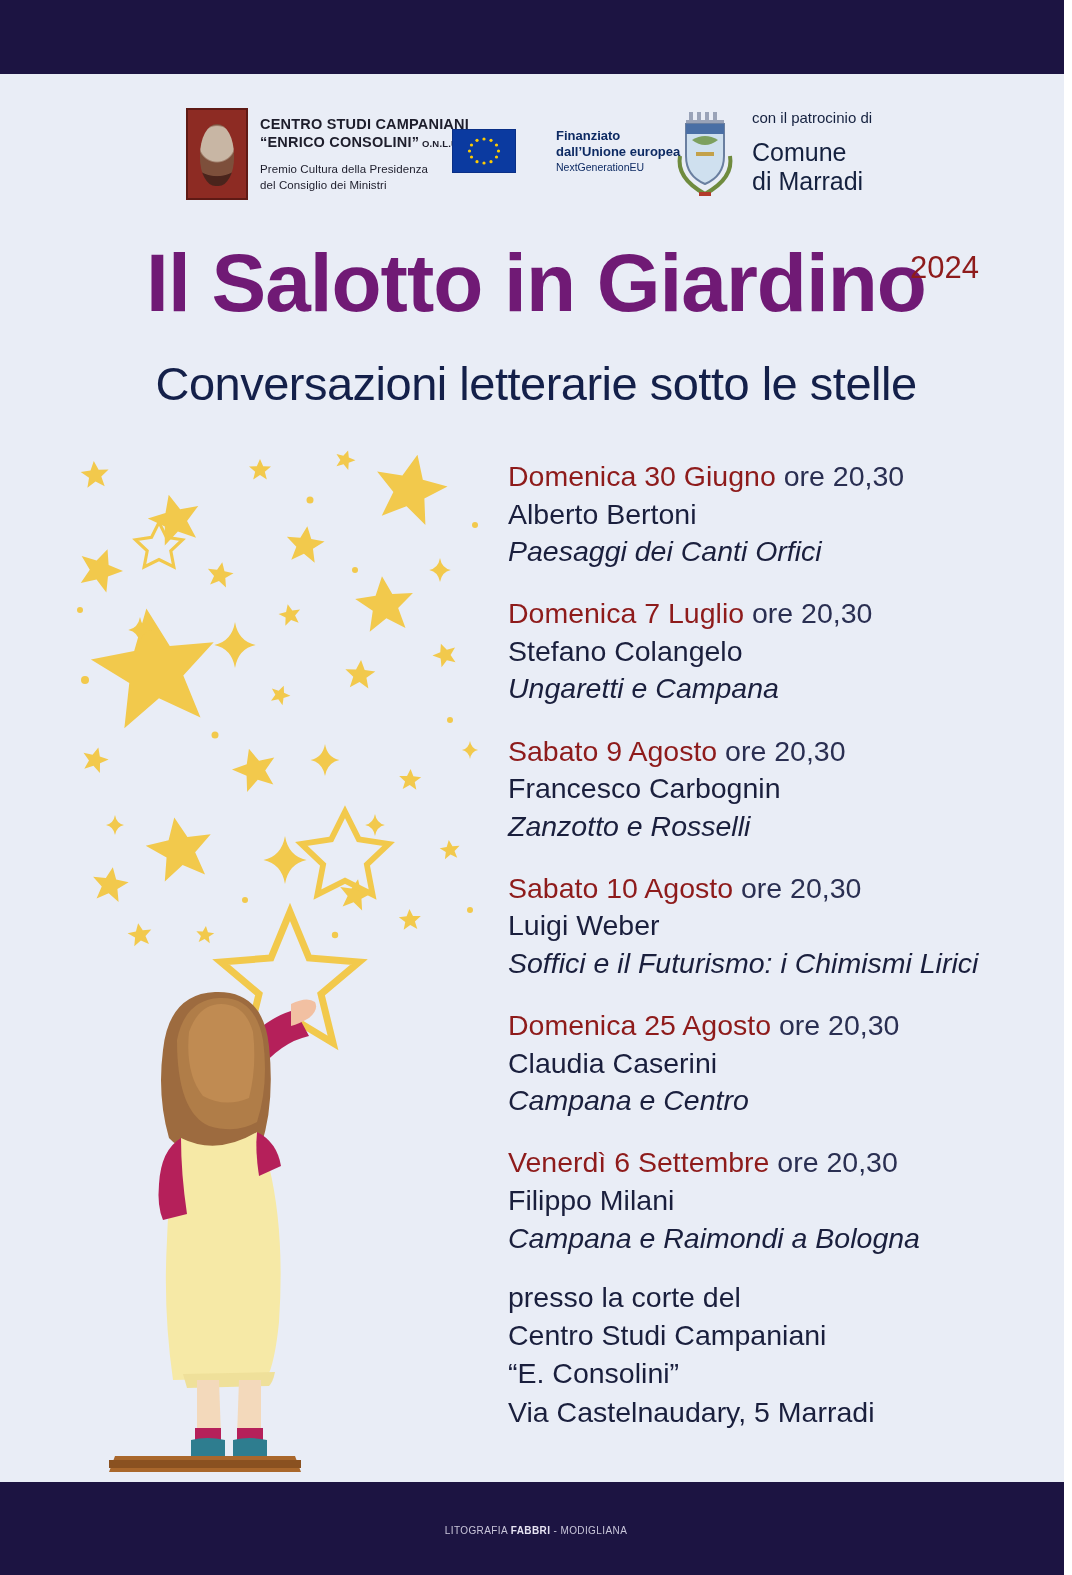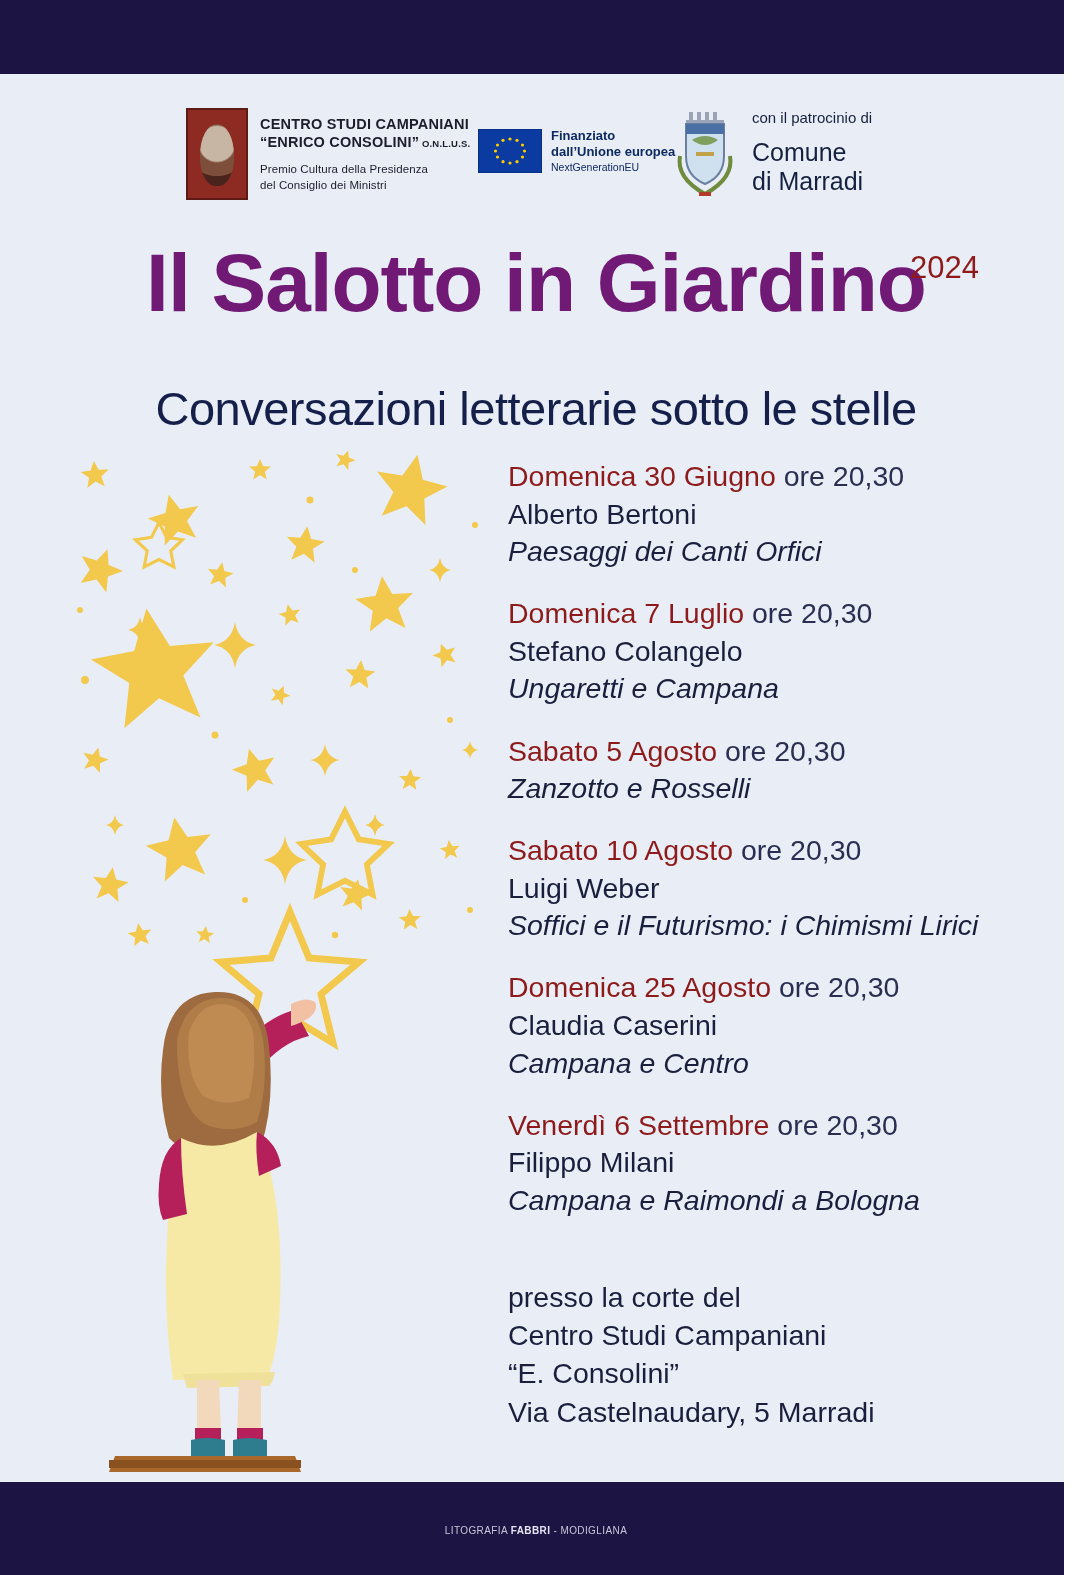--- a/index.html
+++ b/index.html
@@ -91,21 +91,21 @@
     line-height: 1.25;
   }
   .csc .l2 small { font-size: 9.5px; font-weight: bold; }
   .csc .l3 {
     margin-top: 10px;
     font-size: 11.5px;
     line-height: 1.4;
     letter-spacing: 0.1px;
   }
   
-  .eu { left: 478px; top: 24px; }
+  .eu { left: 452px; top: 24px; gap: 31px; }
   .eu .flag {
     width: 62px;
     height: 42px;
     background: #0b3aa0;
     position: relative;
     border: 1px solid #0a2f86;
   }
   .eu .flag .stars {
     position: absolute;
     left: 0; top: 0; right: 0; bottom: 0;
@@ -154,21 +154,20 @@
     font-weight: normal;
   }
   .subtitle {
     position: absolute;
     left: 0; top: 356px;
     width: 1072px;
     text-align: center;
     color: #14204a;
     font-size: 47px;
     letter-spacing: -0.5px;
-    margin-top: 25px;
   }
 
   
   .stars-art {
     position: absolute;
     left: 55px;
     top: 430px;
     width: 440px;
     height: 560px;
   }
@@ -413,23 +412,24 @@
       <div class="when">
         <span class="date">Domenica 7 Luglio</span>
         <span>ore 20,30</span>
       </div>
       <div class="speaker">Stefano Colangelo</div>
       <div class="work">Ungaretti e Campana</div>
     </div>
 
     <div class="event">
       <div class="when">
-        <span class="date">Sabato 5 Agosto</span>
-        <span>ore 20,30</span>
-      </div>
+        <span class="date">Sabato 9 Agosto</span>
+        <span>ore 20,30</span>
+      </div>
+      <div class="speaker">Francesco Carbognin</div>
       <div class="work">Zanzotto e Rosselli</div>
     </div>
 
     <div class="event">
       <div class="when">
         <span class="date">Sabato 10 Agosto</span>
         <span>ore 20,30</span>
       </div>
       <div class="speaker">Luigi Weber</div>
       <div class="work">Soffici e il Futurismo: i Chimismi Lirici</div>

